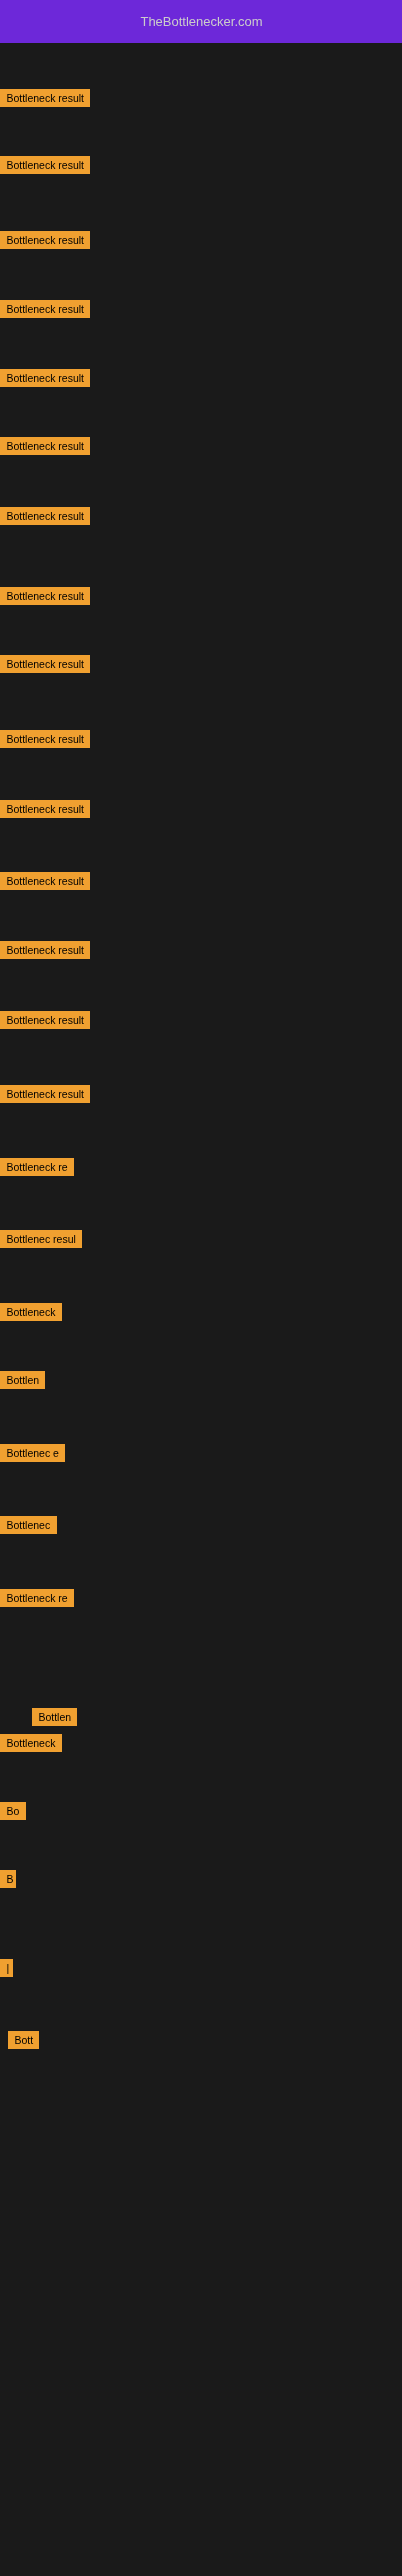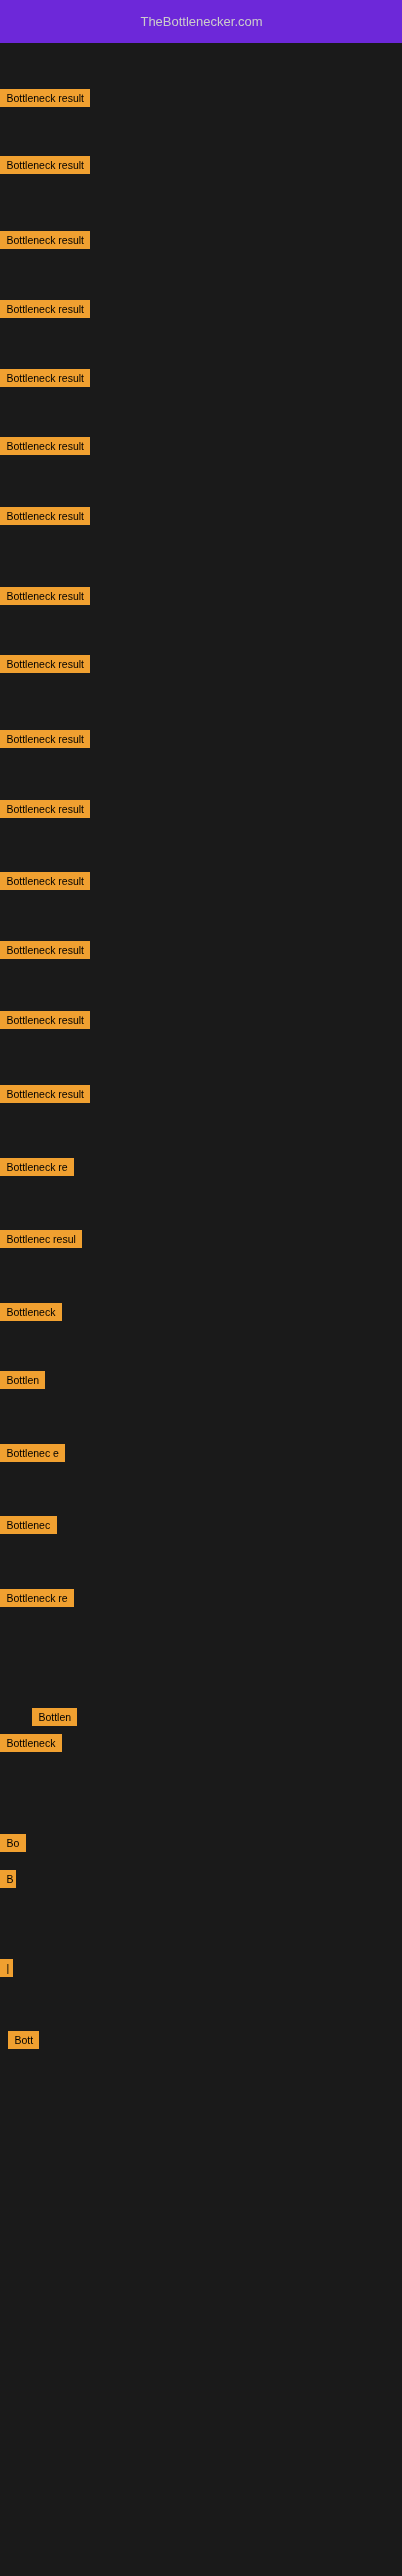--- a/index.html
+++ b/index.html
@@ -63,18 +63,18 @@
     <div class="bottleneck-item" style="top: 1042px; left: 0px;"><span class="bottleneck-badge" style="max-width: 122px; overflow: hidden;">Bottleneck result</span></div>
     <div class="bottleneck-item" style="top: 1115px; left: 0px;"><span class="bottleneck-badge" style="max-width: 97px; overflow: hidden;">Bottleneck re</span></div>
     <div class="bottleneck-item" style="top: 1187px; left: 0px;"><span class="bottleneck-badge" style="max-width: 93px; overflow: hidden;">Bottlenec resul</span></div>
     <div class="bottleneck-item" style="top: 1260px; left: 0px;"><span class="bottleneck-badge" style="max-width: 76px; overflow: hidden;">Bottleneck</span></div>
     <div class="bottleneck-item" style="top: 1328px; left: 0px;"><span class="bottleneck-badge" style="max-width: 64px; overflow: hidden;">Bottlen</span></div>
     <div class="bottleneck-item" style="top: 1401px; left: 0px;"><span class="bottleneck-badge" style="max-width: 79px; overflow: hidden;">Bottlenec e</span></div>
     <div class="bottleneck-item" style="top: 1473px; left: 0px;"><span class="bottleneck-badge" style="max-width: 68px; overflow: hidden;">Bottlenec</span></div>
     <div class="bottleneck-item" style="top: 1546px; left: 0px;"><span class="bottleneck-badge" style="max-width: 85px; overflow: hidden;">Bottleneck re</span></div>
     <div class="bottleneck-item" style="top: 1665px; left: 0px; padding-left: 32px;"><span class="bottleneck-badge" style="max-width: 58px; overflow: hidden;">Bottlen</span></div>
     <div class="bottleneck-item" style="top: 1691px; left: 0px;"><span class="bottleneck-badge" style="max-width: 72px; overflow: hidden;">Bottleneck</span></div>
-    <div class="bottleneck-item" style="top: 1759px; left: 0px;"><span class="bottleneck-badge" style="max-width: 28px; overflow: hidden; margin-top: 32px;">Bo</span></div>
+    <div class="bottleneck-item" style="top: 1759px; left: 0px;"><span class="bottleneck-badge" style="max-width: 28px; overflow: hidden;">Bo</span></div>
     <div class="bottleneck-item" style="top: 1827px; left: 0px;"><span class="bottleneck-badge" style="max-width: 16px; overflow: hidden;">B</span></div>
     <div class="bottleneck-item" style="top: 1916px; left: 0px;"><span class="bottleneck-badge" style="max-width: 9.7px; overflow: hidden;">|</span></div>
     <div class="bottleneck-item" style="top: 1988px; left: 8px;"><span class="bottleneck-badge" style="max-width: 34px; overflow: hidden;">Bott</span></div>
   </div>
 
 
 </body></html>

